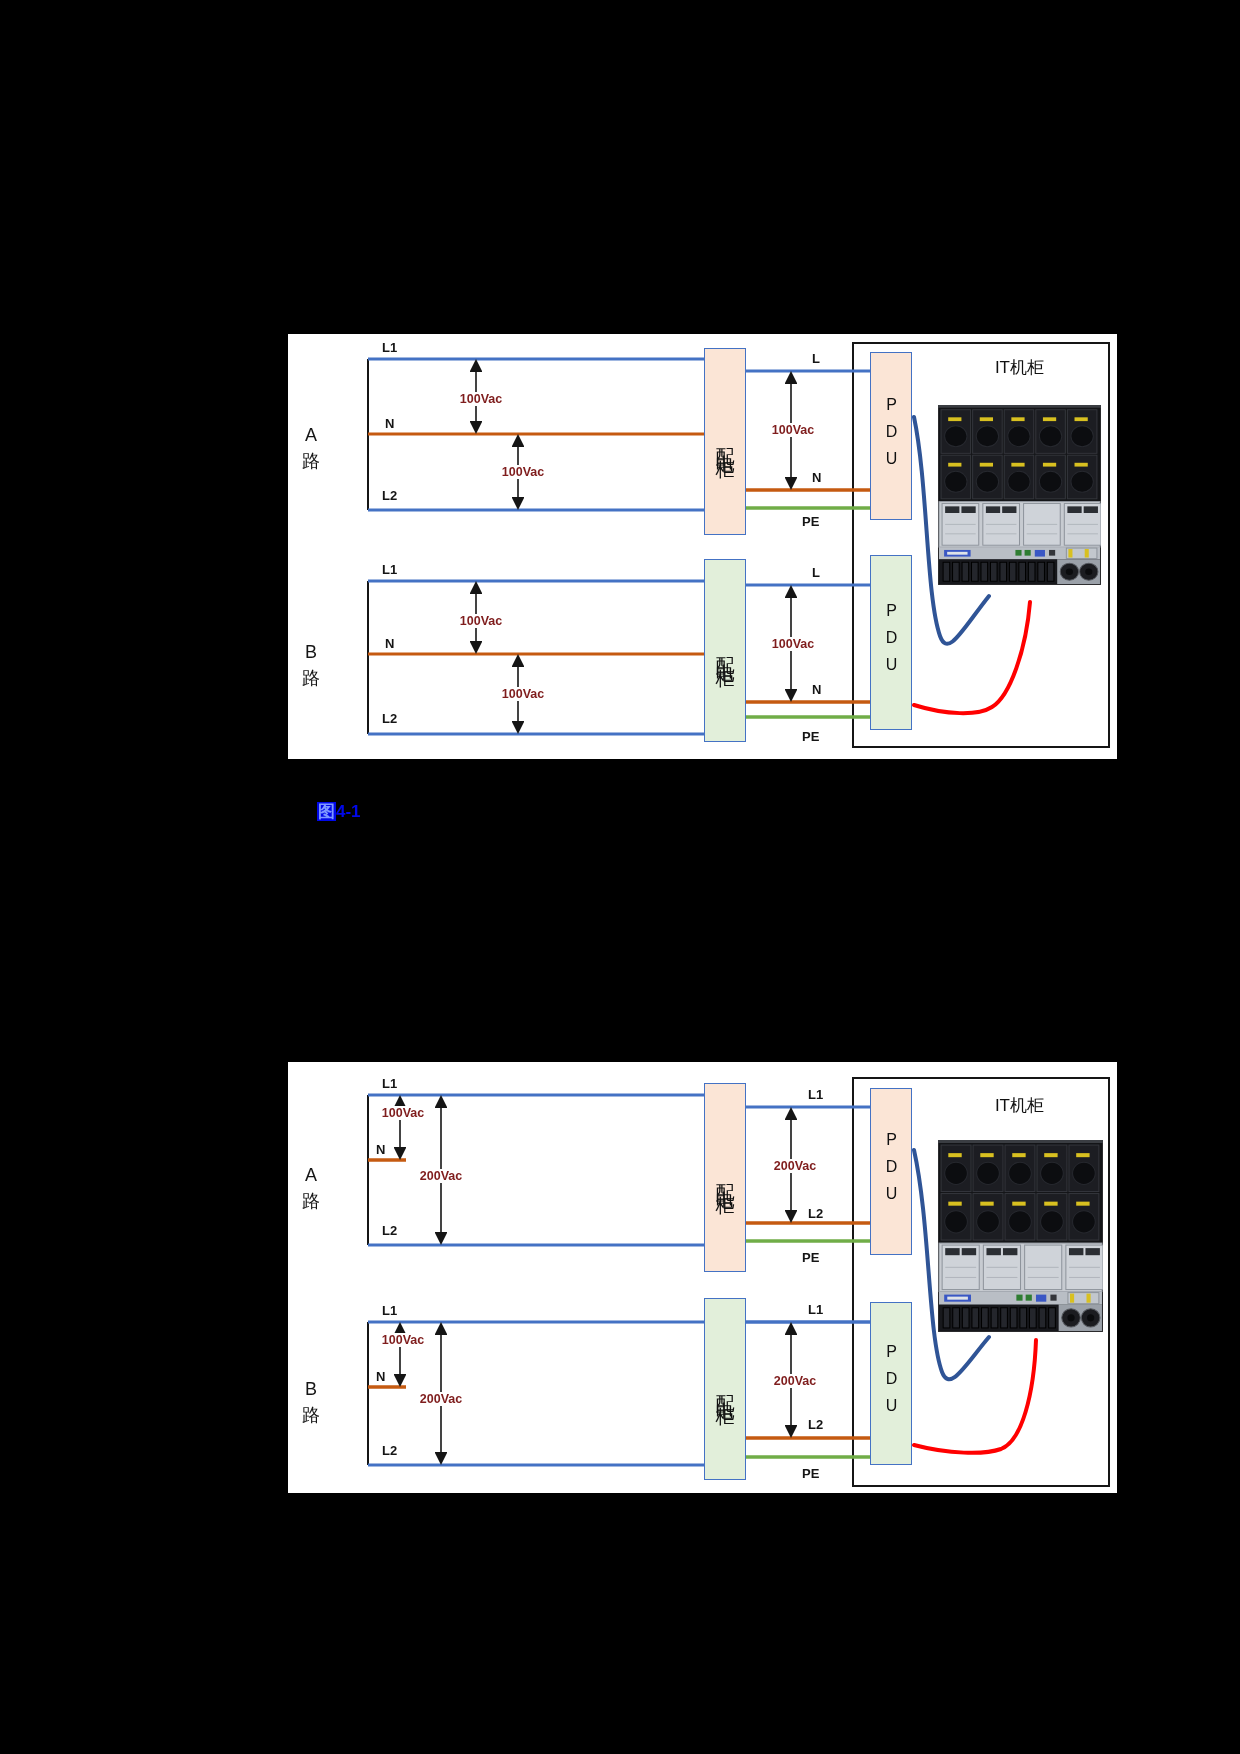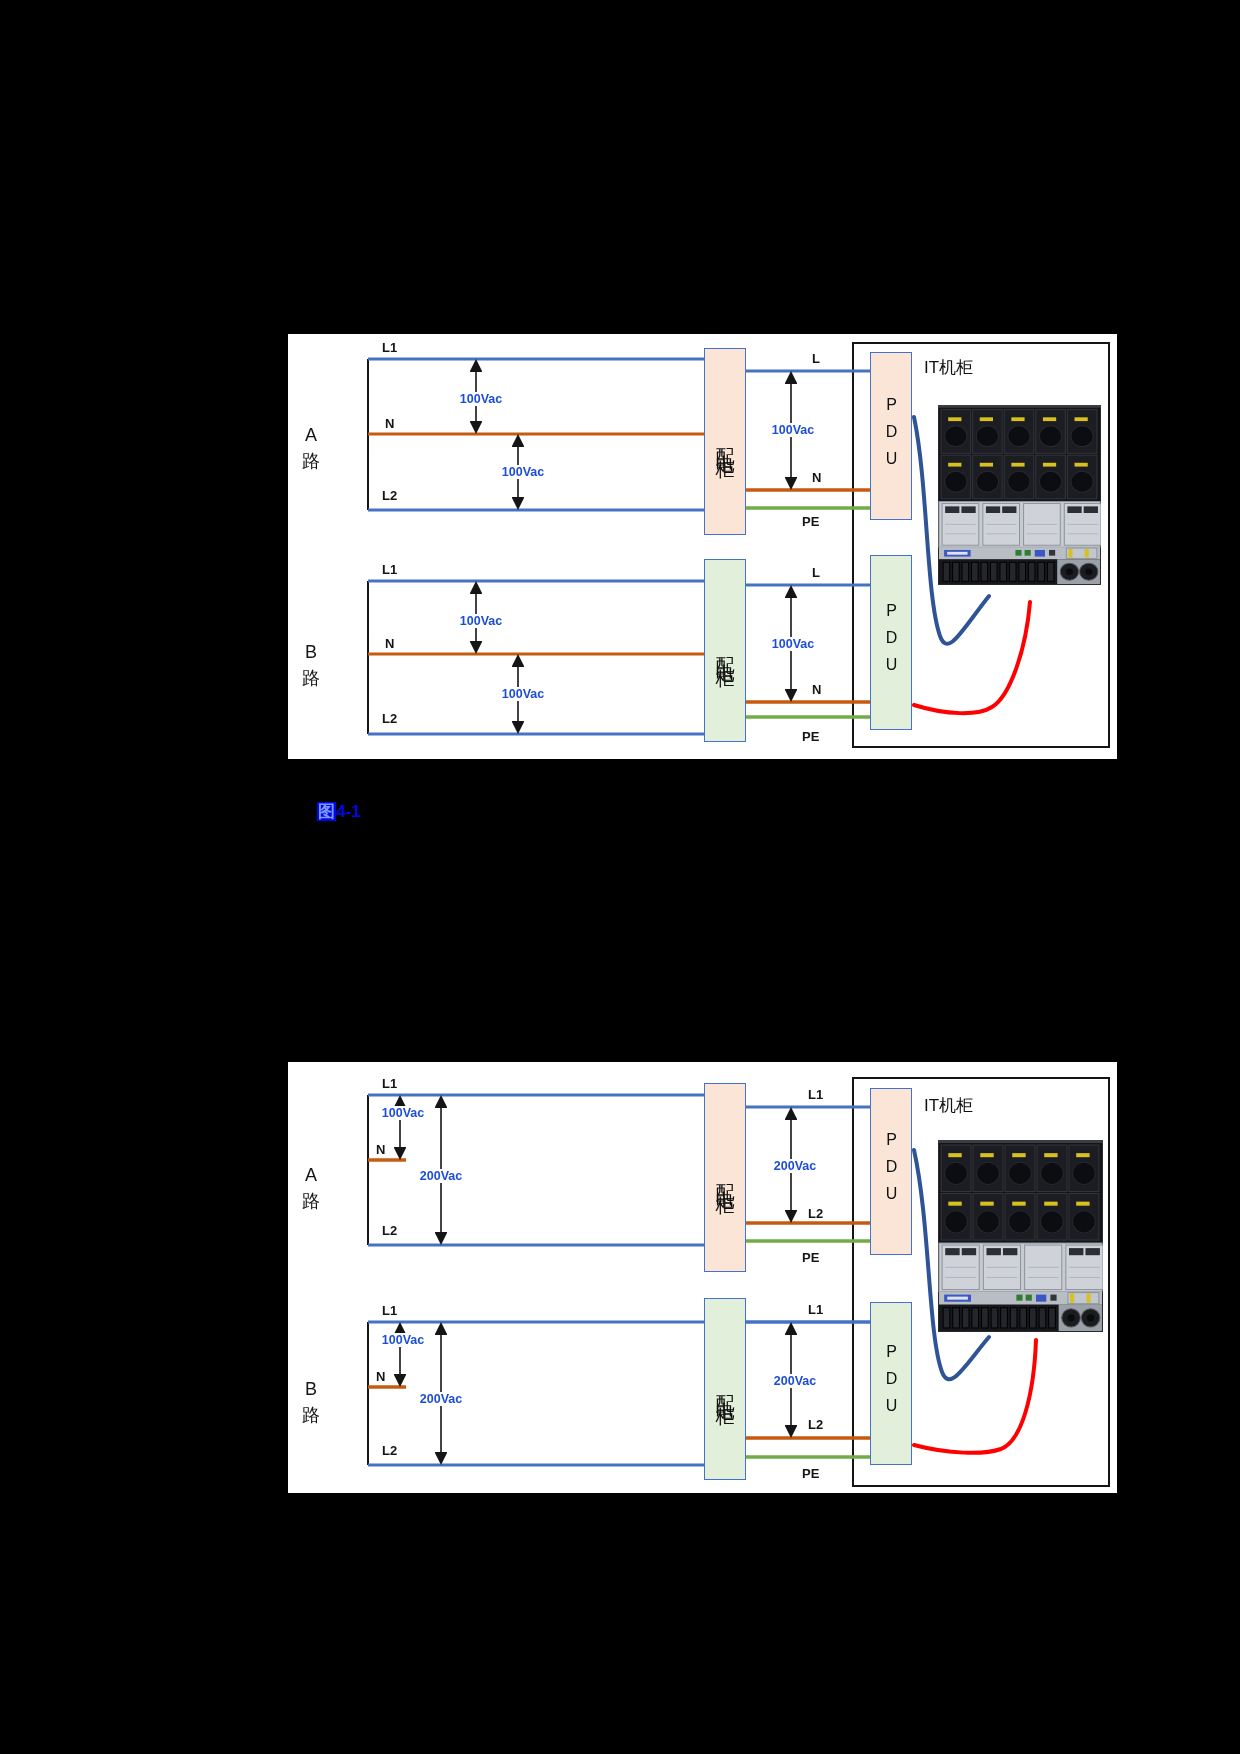--- a/index.html
+++ b/index.html
@@ -2,32 +2,32 @@
 <html><head>
 <meta charset="utf-8">
 <style>
   html,body{margin:0;padding:0;background:#000;}
   .page{position:relative;width:1240px;height:1754px;background:#000;overflow:hidden;
         font-family:"Liberation Sans",sans-serif;}
   .panel{position:absolute;background:#fff;}
   .itbox{position:absolute;background:#fff;border:2px solid #151515;box-sizing:border-box;}
   svg.lines{position:absolute;left:0;top:0;display:block;}
   .lbl{position:absolute;font:700 13px "Liberation Sans",sans-serif;color:#151515;white-space:nowrap;}
-  .vlabel{position:absolute;font:700 12.5px "Liberation Sans",sans-serif;color:#1d4ed8;
+  .vlabel{position:absolute;font:700 12.5px "Liberation Sans",sans-serif;color:#7f1d1d;
           background:#fff;text-align:center;width:54px;line-height:14px;}
   .vlabel.wide{width:58px;}
   .route{position:absolute;width:26px;font-size:18px;line-height:26px;text-align:center;
          color:#151515;word-break:break-all;}
   .cab,.pdu{position:absolute;width:42px;border:1.6px solid #4472C4;box-sizing:border-box;
          display:flex;align-items:center;justify-content:center;}
   .fill-a{background:#FBE5D6;}
   .fill-b{background:#E2EFDA;}
   .cab .t{writing-mode:vertical-rl;text-orientation:upright;font-size:19px;letter-spacing:6px;color:#111;}
   .pdu .t{writing-mode:vertical-rl;text-orientation:upright;font-size:16px;letter-spacing:10px;color:#111;}
-  .itlabel{position:absolute;font-size:17px;color:#111;text-align:left;width:120px;}
+  .itlabel{position:absolute;font-size:17px;color:#111;text-align:right;width:120px;}
   .server{position:absolute;}
   .server svg{display:block;width:100%;height:100%;}
   .caption{position:absolute;left:317px;top:800px;font:700 17px "Liberation Sans",sans-serif;}
   .cap-hl{background:#0008E8;color:#7d97ff;padding:0 1px;}
   .cap-num{color:#0008E8;}
 </style>
 </head>
 <body>
 
 <div class="page">

